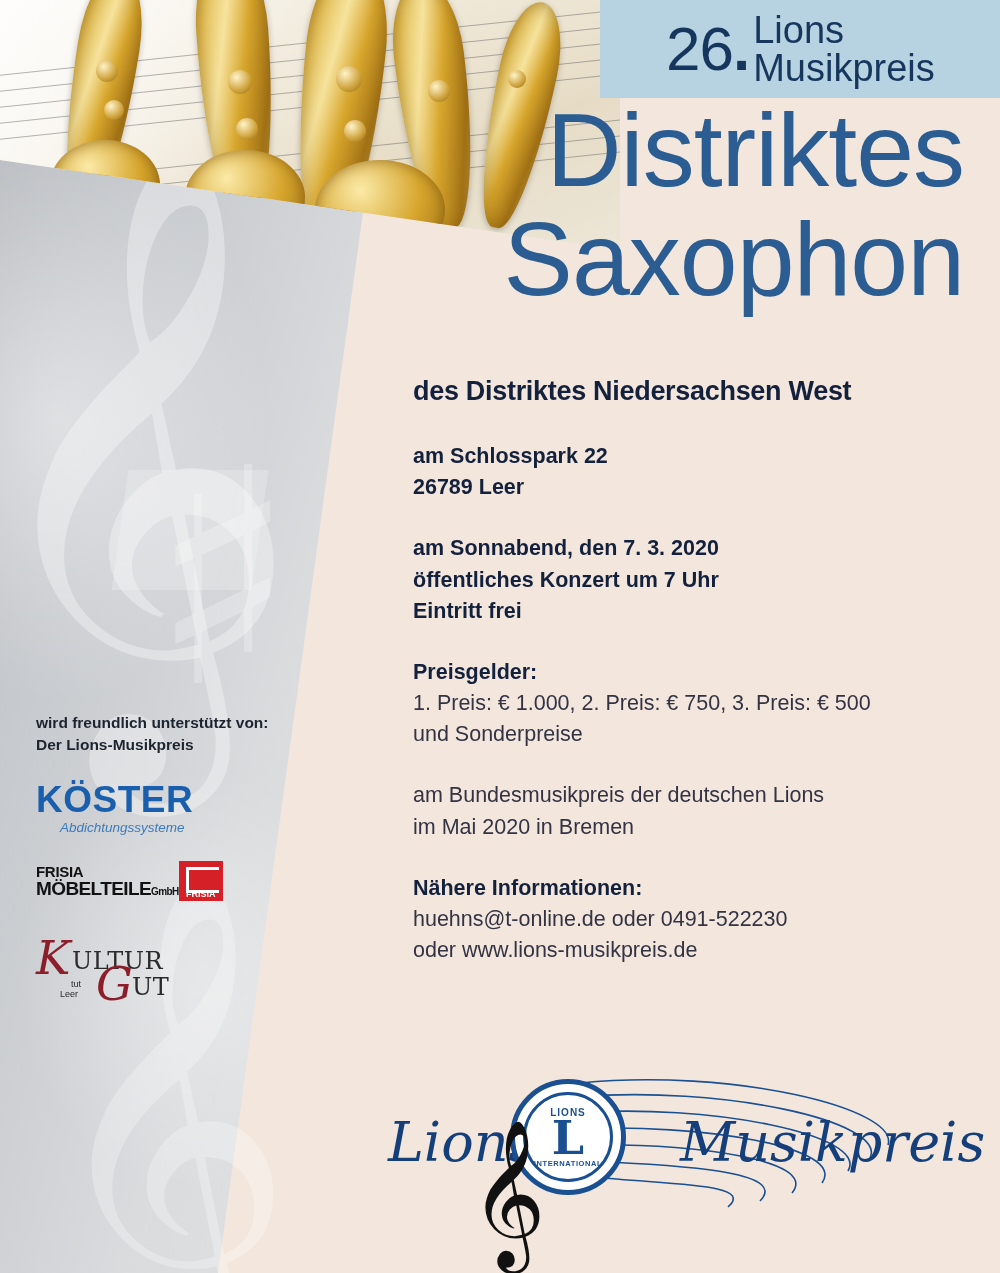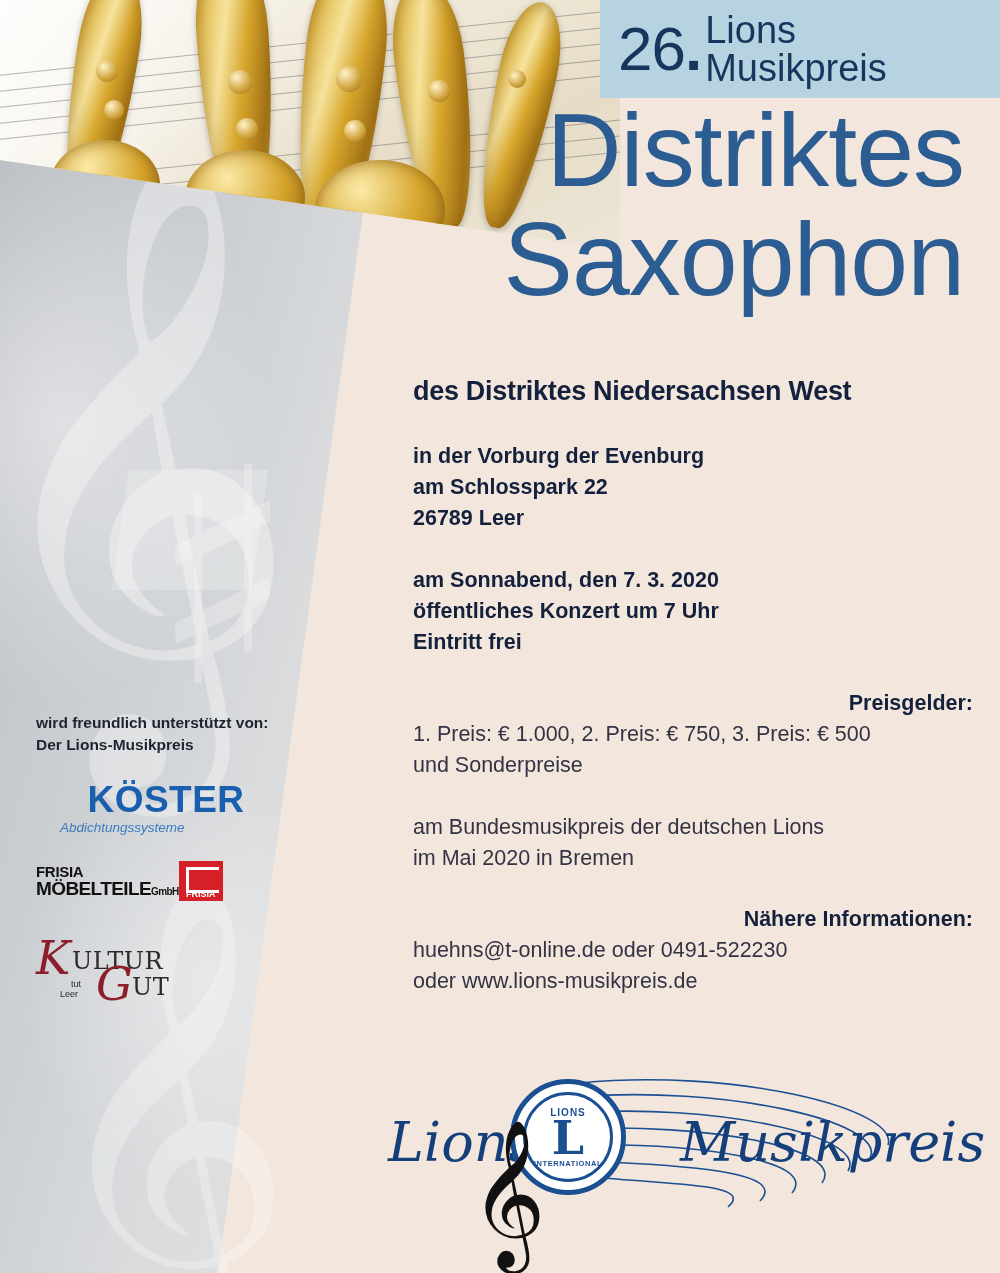--- a/index.html
+++ b/index.html
@@ -145,20 +145,21 @@
     padding-left: 18px;
     box-sizing: border-box;
   }
   .badge-num {
     font-family: "Liberation Sans", sans-serif;
     font-size: 62px;
     font-weight: 400;
     color: #17365d;
     letter-spacing: -1px;
     line-height: 1;
+    margin-left: 48px;
   }
   .badge-num b { font-weight: 700; }
   .badge-words {
     margin-left: 4px;
     display: flex;
     flex-direction: column;
     line-height: 1.0;
     color: #17365d;
   }
   .badge-words span {
@@ -195,21 +196,21 @@
     color: #14213d;
     margin-bottom: 34px;
     letter-spacing: -0.3px;
   }
   .block {
     margin-bottom: 30px;
     font-size: 21.5px;
     line-height: 1.45;
   }
   .block.bold { font-weight: 700; color: #14213d; }
-  .block .lead { font-weight: 700; color: #14213d; text-align: right; }
+  .block .lead { font-weight: 700; color: #14213d; }
   .block .norm { font-weight: 400; color: #333344; }
   .para-line { display: block; }
 
   
   .sponsors {
     position: absolute;
     left: 36px;
     top: 712px;
     width: 260px;
     color: #1c2430;
@@ -222,21 +223,20 @@
   }
   .logo-koester {
     margin-bottom: 26px;
   }
   .logo-koester .kw {
     font-size: 37px;
     font-weight: 700;
     color: #1a5fae;
     letter-spacing: 0.5px;
     line-height: 1;
-    text-align: center;
   }
   .logo-koester .ks {
     font-size: 13.5px;
     font-style: italic;
     color: #3a7bbf;
     margin-top: 2px;
     margin-left: 24px;
   }
   .logo-frisia {
     display: flex;
@@ -463,21 +463,20 @@
 
   <div class="title">
     <div>Distriktes</div>
     <div>Saxophon</div>
   </div>
 
   <div class="content">
     <div class="subtitle">des Distriktes Niedersachsen West</div>
 
     <div class="block bold">
-      <span class="para-line">in der Vorburg der Evenburg</span>
       <span class="para-line">am Schlosspark 22</span>
       <span class="para-line">26789 Leer</span>
     </div>
 
     <div class="block bold">
       <span class="para-line">am Sonnabend, den 7. 3. 2020</span>
       <span class="para-line">öffentliches Konzert um 7 Uhr</span>
       <span class="para-line">Eintritt frei</span>
     </div>
 

